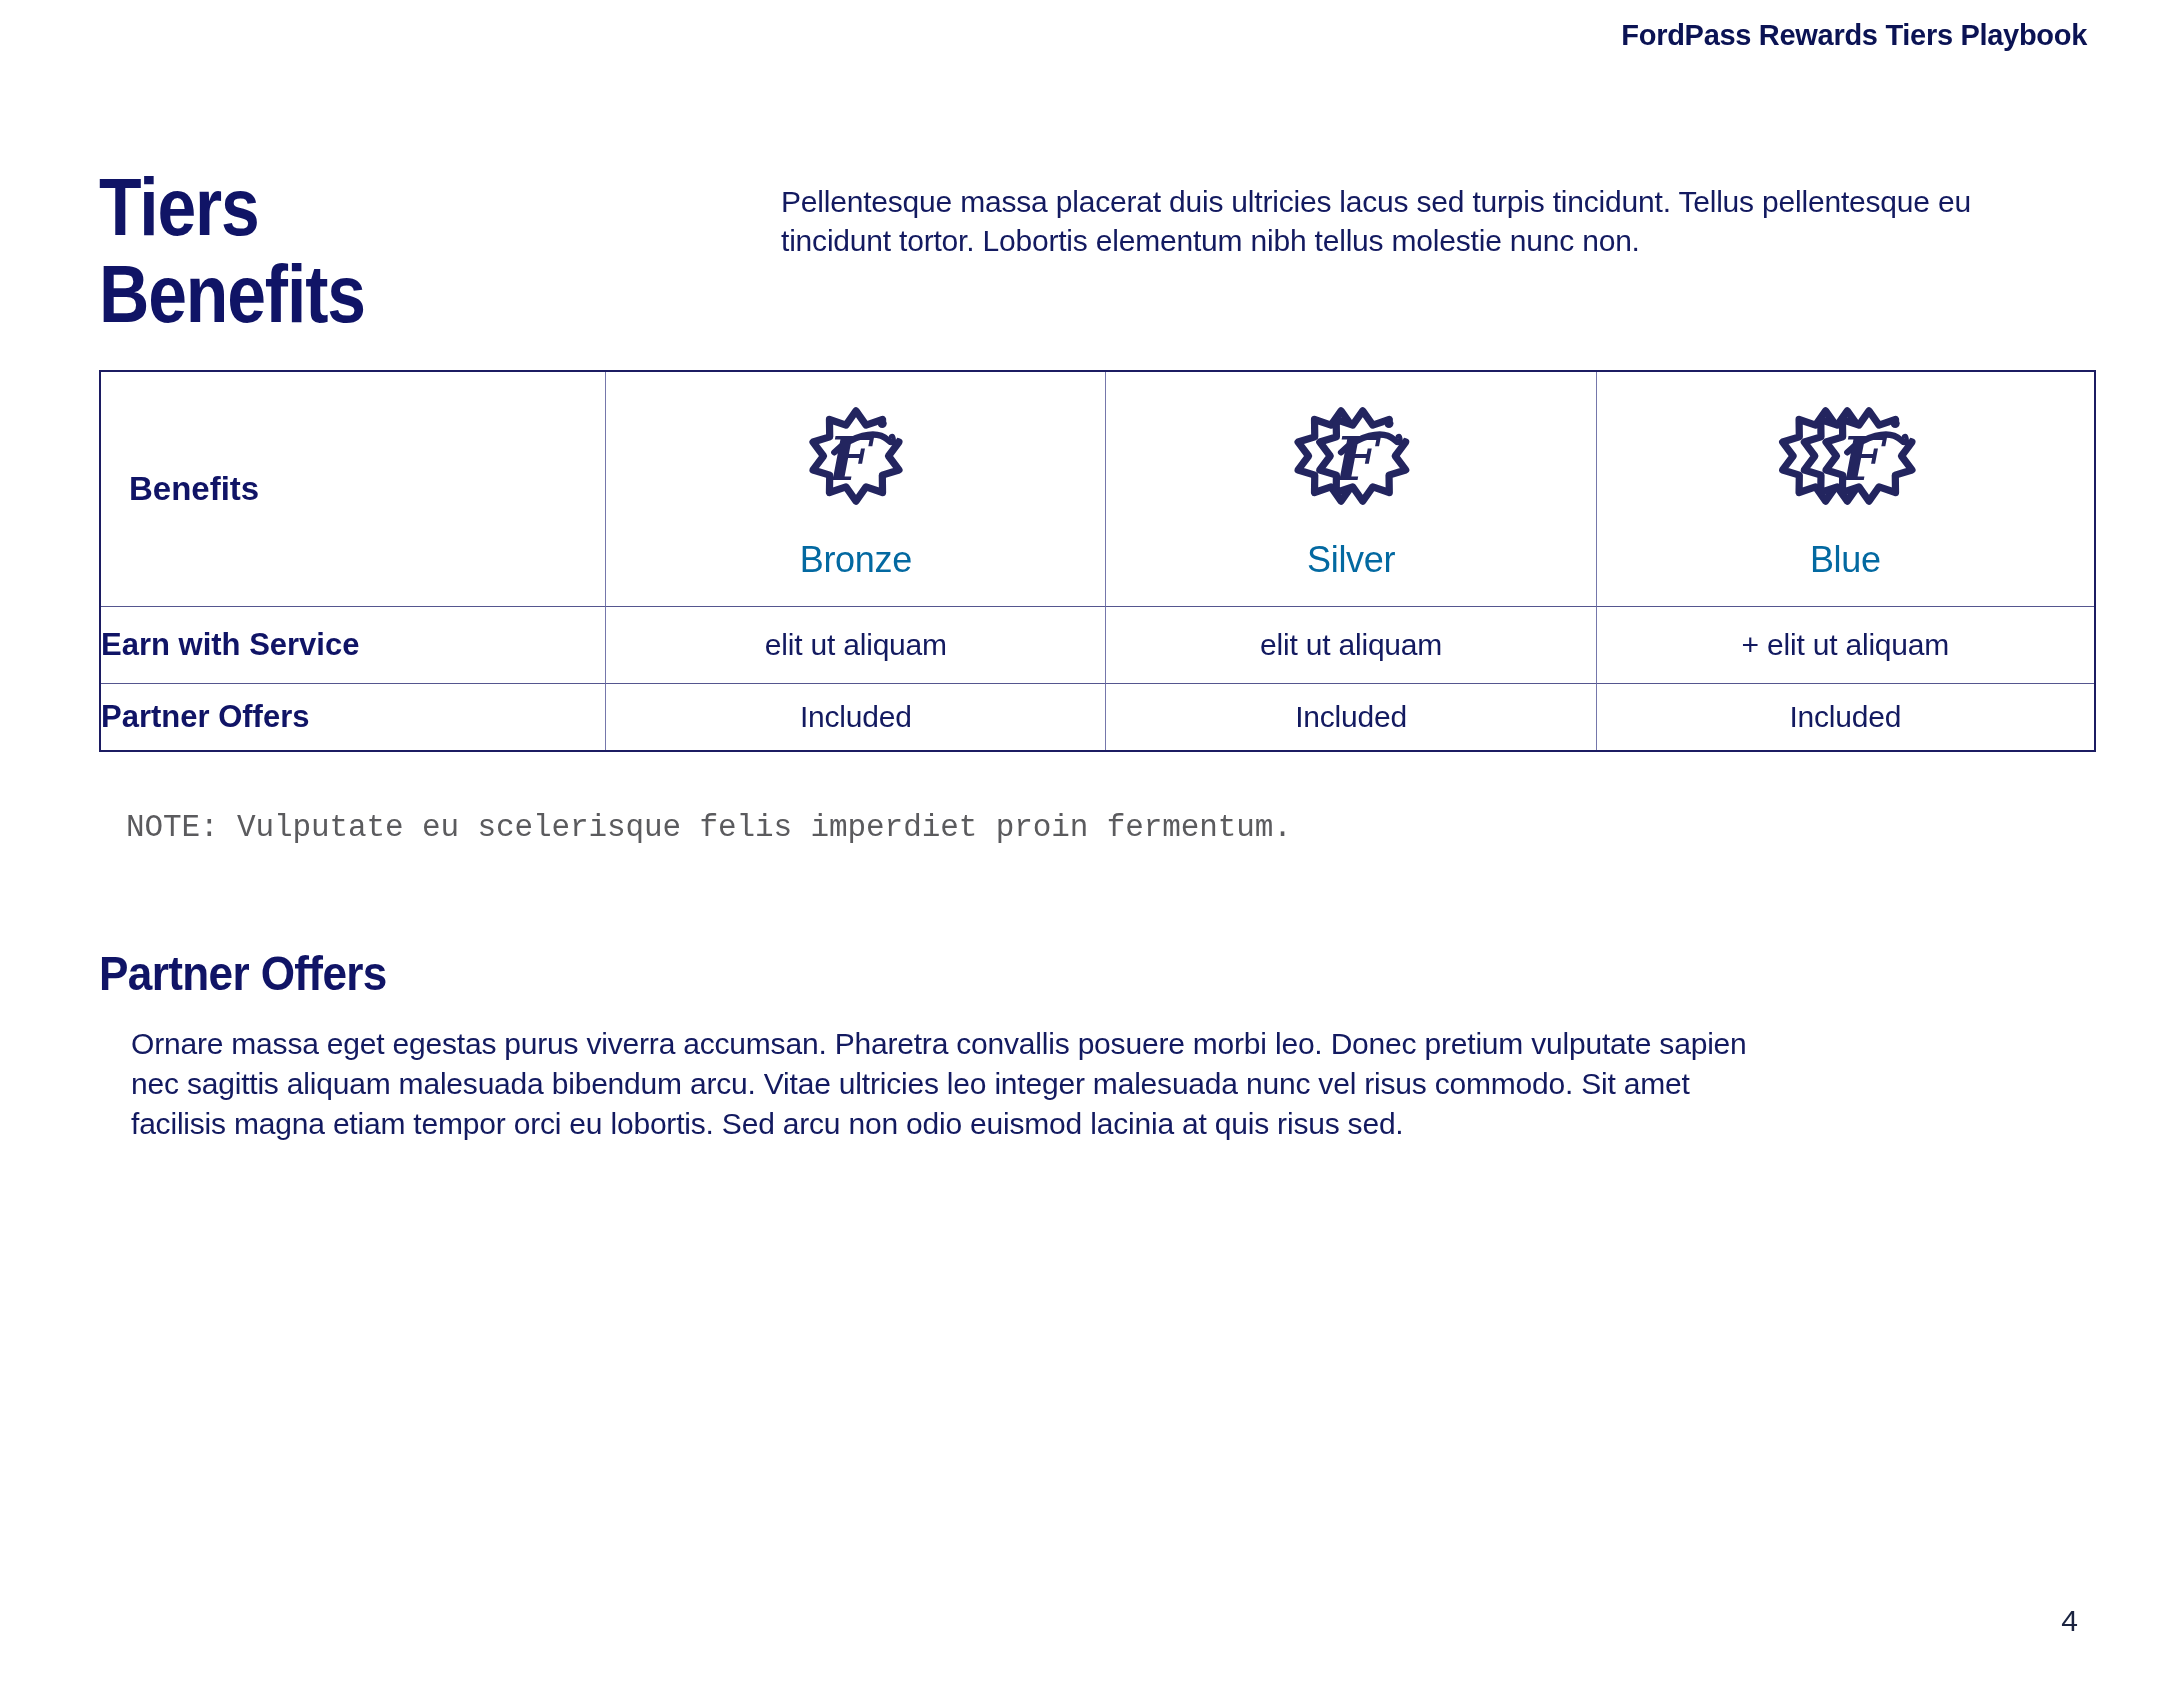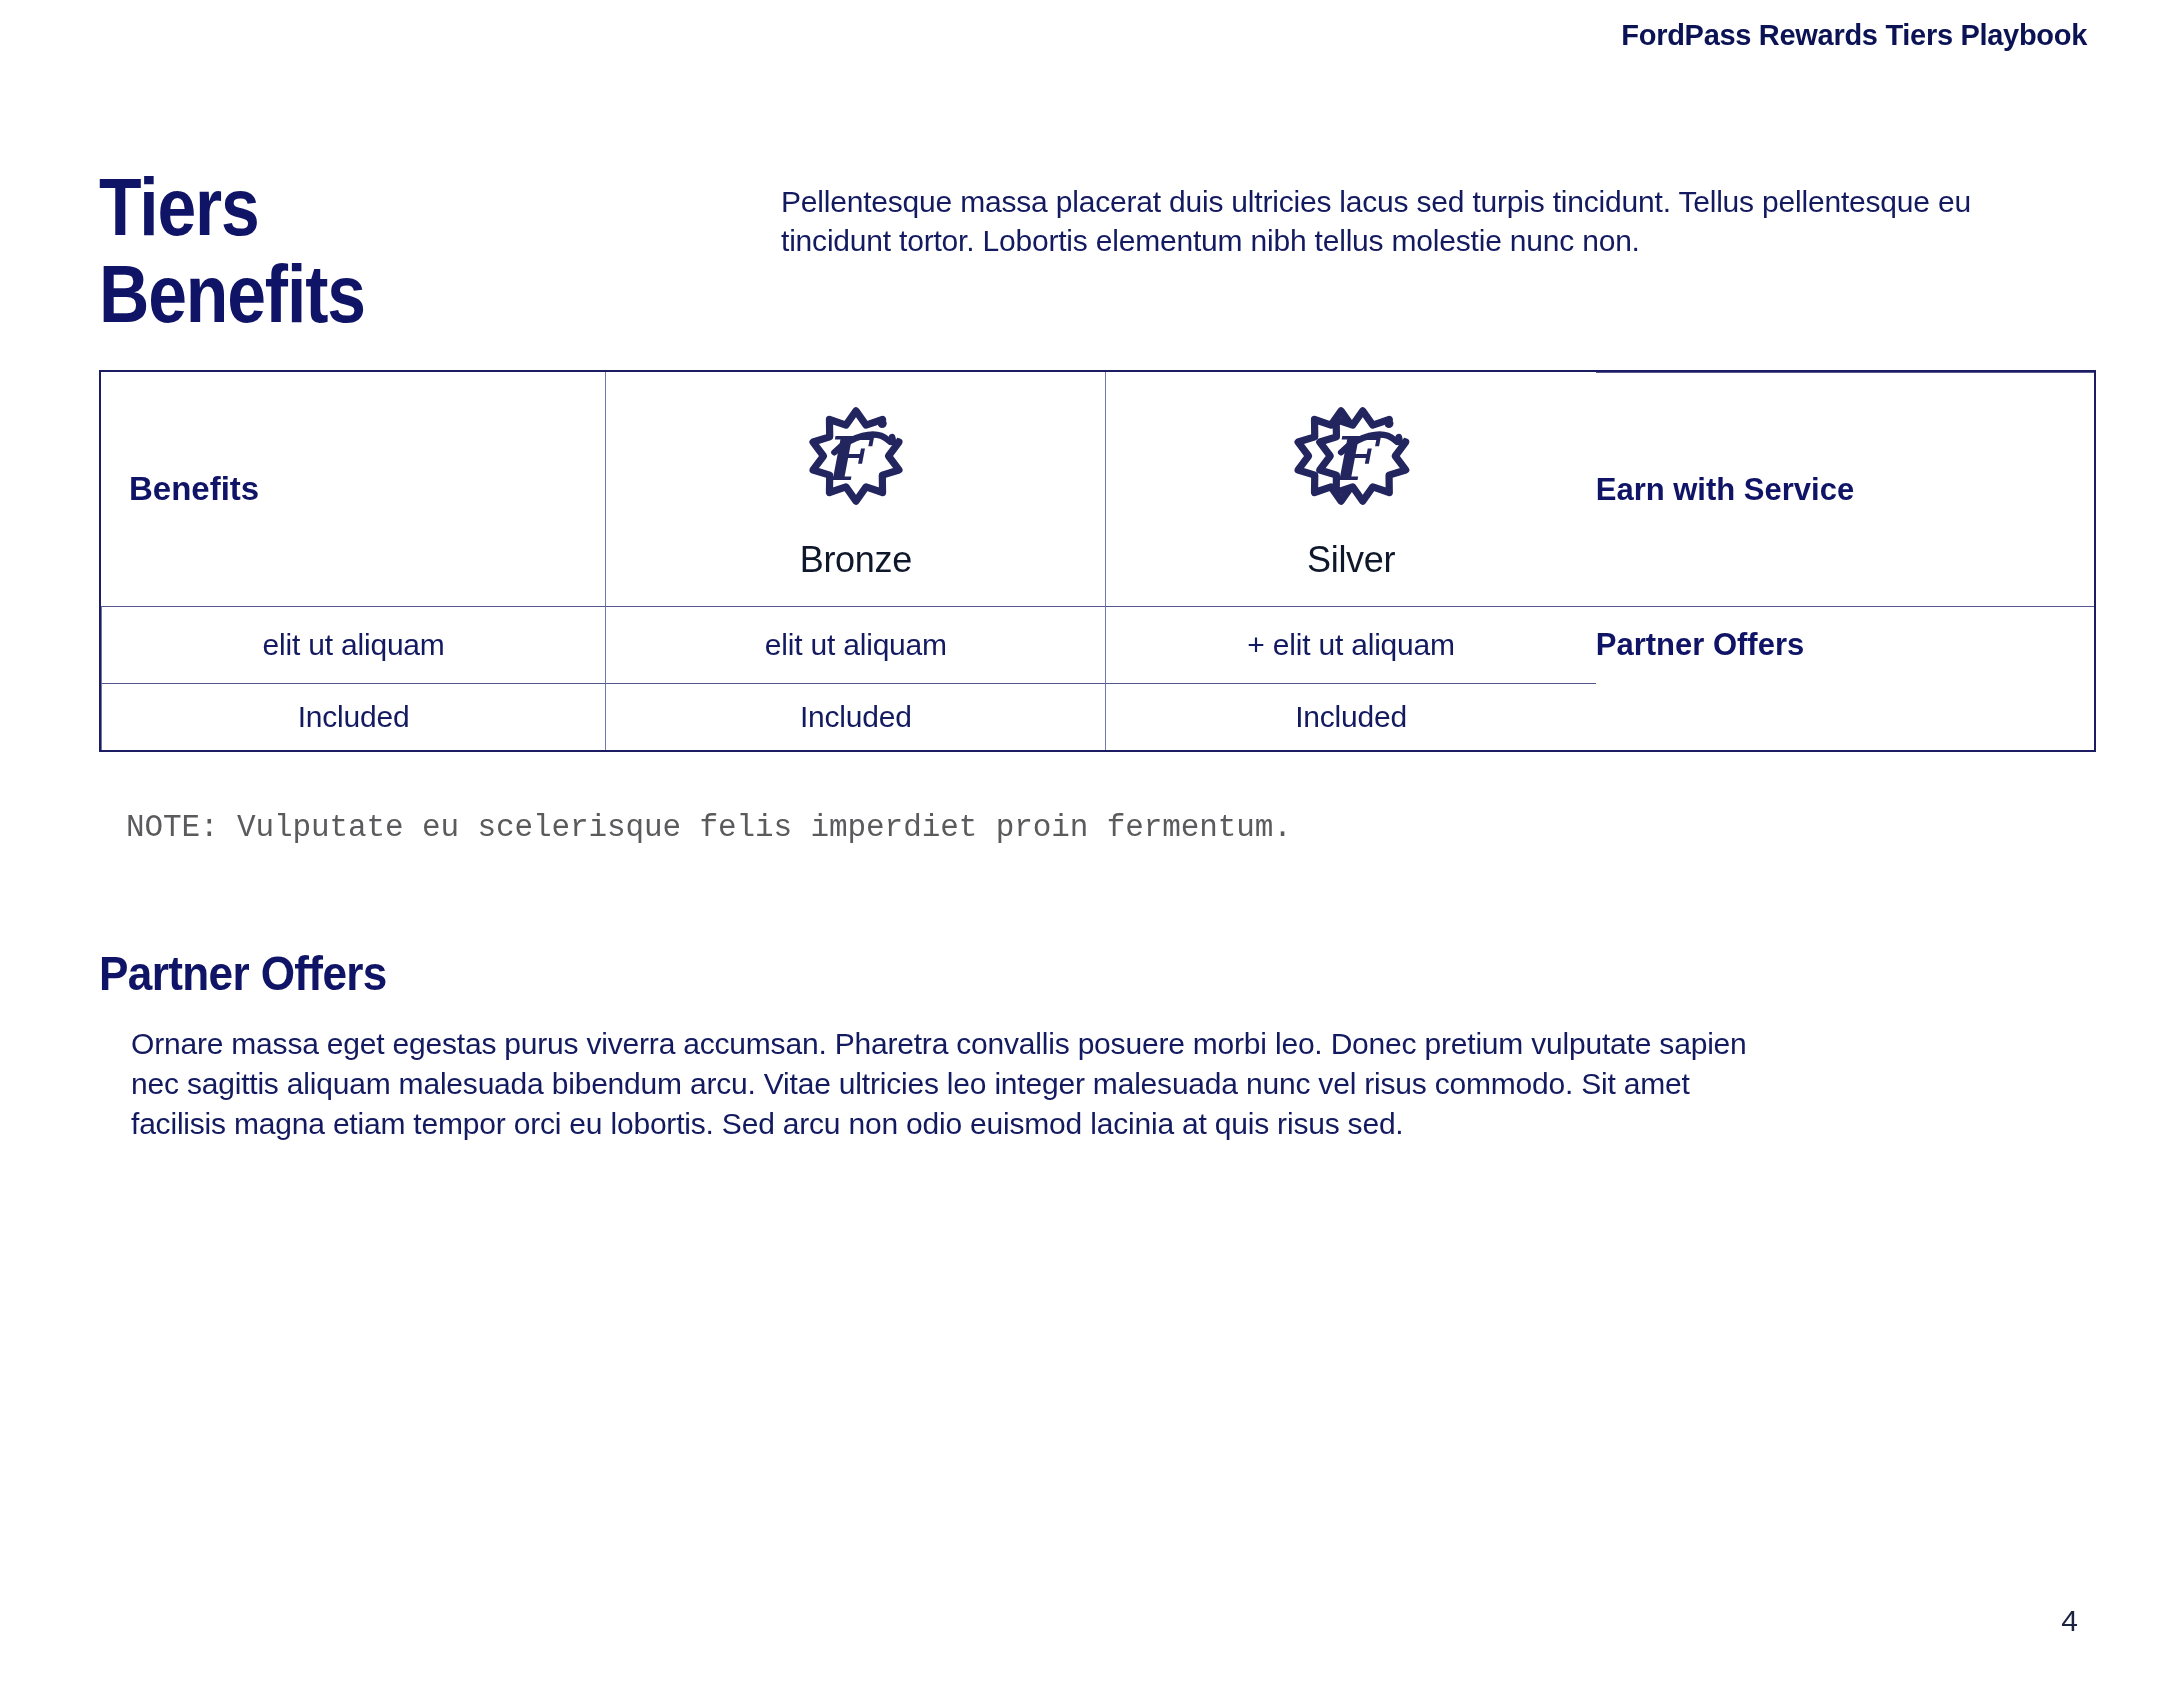--- a/index.html
+++ b/index.html
@@ -59,21 +59,21 @@
   .corner-cell { padding-left: 28px; font-size: 33px; font-weight: bold; color: #101466; }
   .tier-cell {
     flex-direction: column;
     justify-content: flex-start;
     align-items: center;
     padding-top: 28px;
   }
   .tier-label {
     margin-top: 26.5px;
     font-size: 36px;
-    color: #0f172a;
+    color: #0369a1;
     letter-spacing: -0.3px;
   }
   .row-label-cell { font-size: 31px; font-weight: bold; color: #101466; text-align: center; }
   .value-cell { justify-content: center; font-size: 30px; color: #131a60; letter-spacing: -0.2px; }
 
   .table-note {
     position: absolute;
     left: 126px; top: 810px;
     font-size: 31px;
     color: #5b5b5e;
@@ -148,20 +148,28 @@
   </div>
 
   <div class="cell bl tier-cell">
     <svg class="badge-svg" viewBox="-88 -62 150 124" width="136" height="112">
       <use href="#sealShape" transform="translate(-24,0)"></use>
       <use href="#badgeMain"></use>
     </svg>
     <div class="tier-label">Silver</div>
   </div>
 
+  <div class="cell bl tier-cell">
+    <svg class="badge-svg" viewBox="-114 -62 176 124" width="159" height="112">
+      <use href="#sealShape" transform="translate(-48,0)"></use>
+      <use href="#sealShape" transform="translate(-24,0)"></use>
+      <use href="#badgeMain"></use>
+    </svg>
+    <div class="tier-label">Blue</div>
+  </div>
 
   <div class="cell bt row-label-cell">Earn with Service</div>
   <div class="cell bt bl value-cell">elit ut aliquam</div>
   <div class="cell bt bl value-cell">elit ut aliquam</div>
   <div class="cell bt bl value-cell">+ elit ut aliquam</div>
 
   <div class="cell bt row-label-cell">Partner Offers</div>
   <div class="cell bt bl value-cell">Included</div>
   <div class="cell bt bl value-cell">Included</div>
   <div class="cell bt bl value-cell">Included</div>

